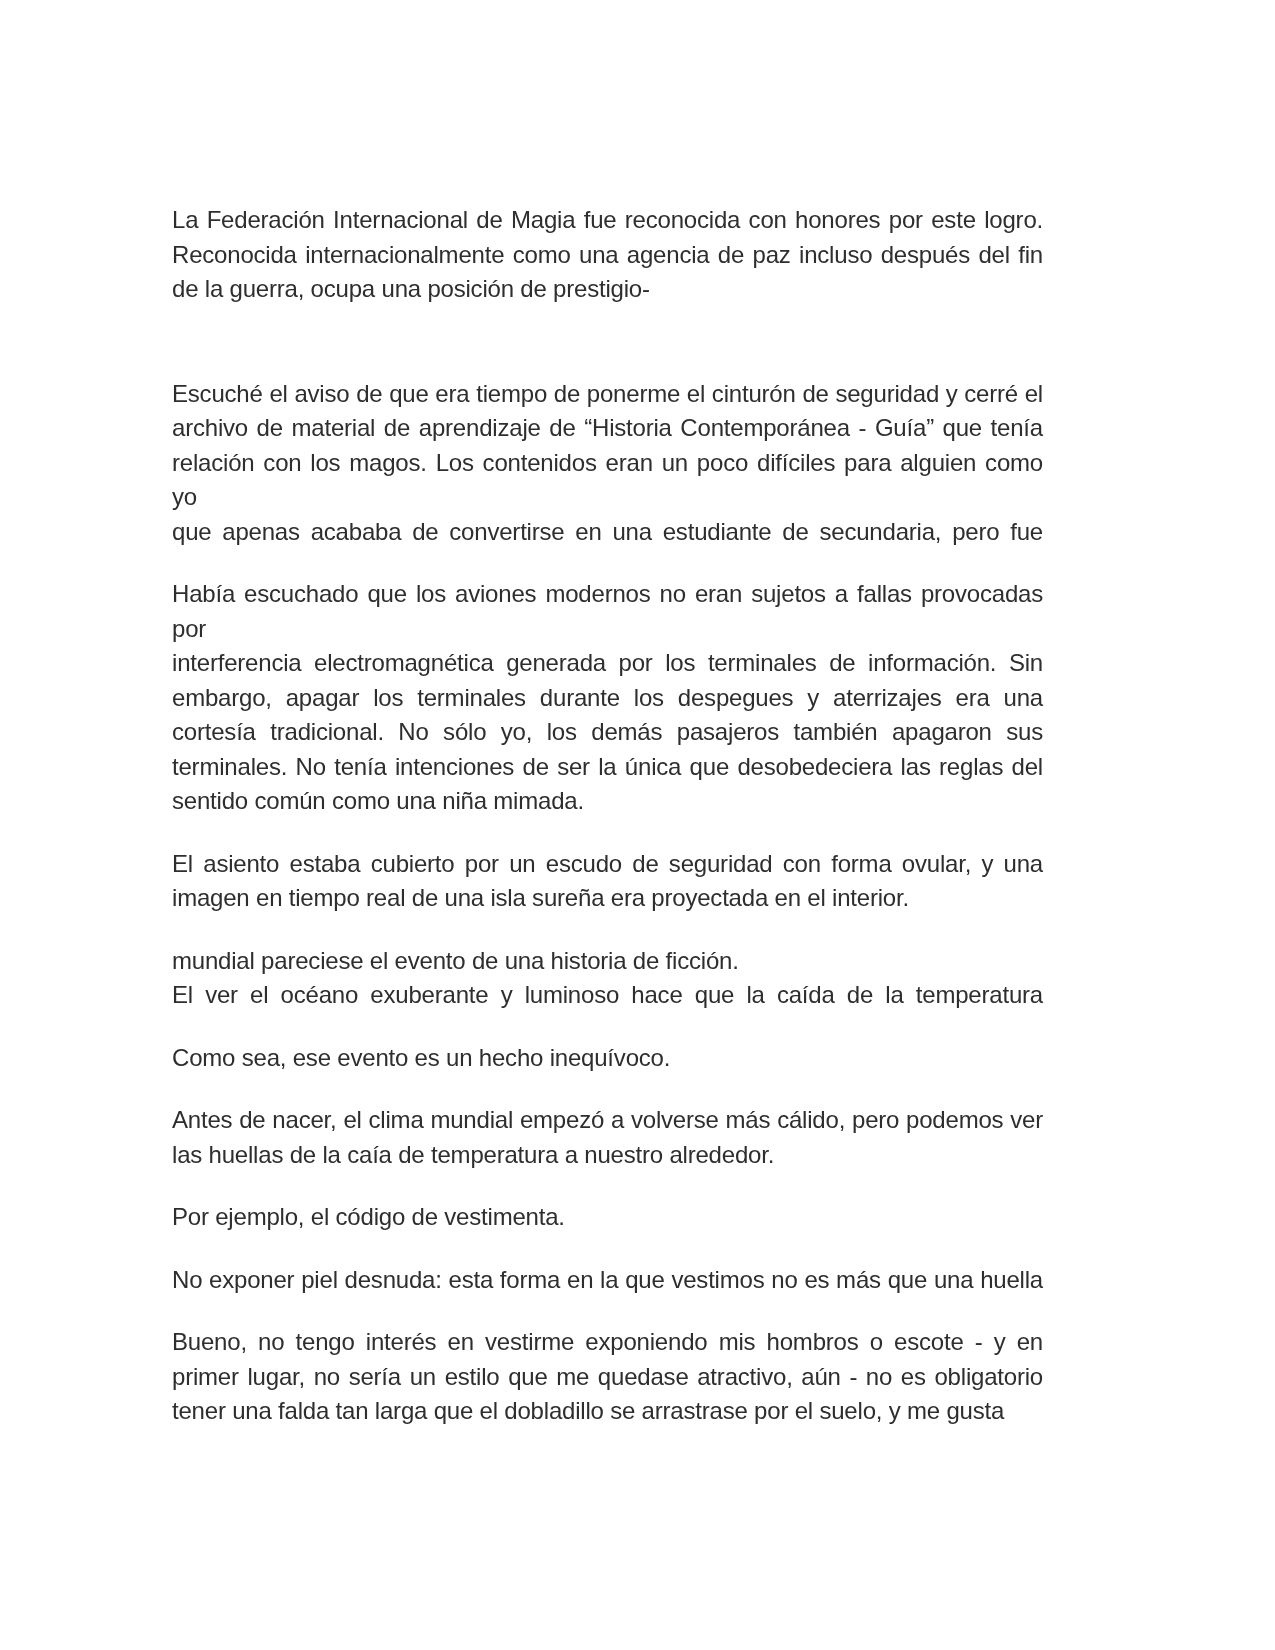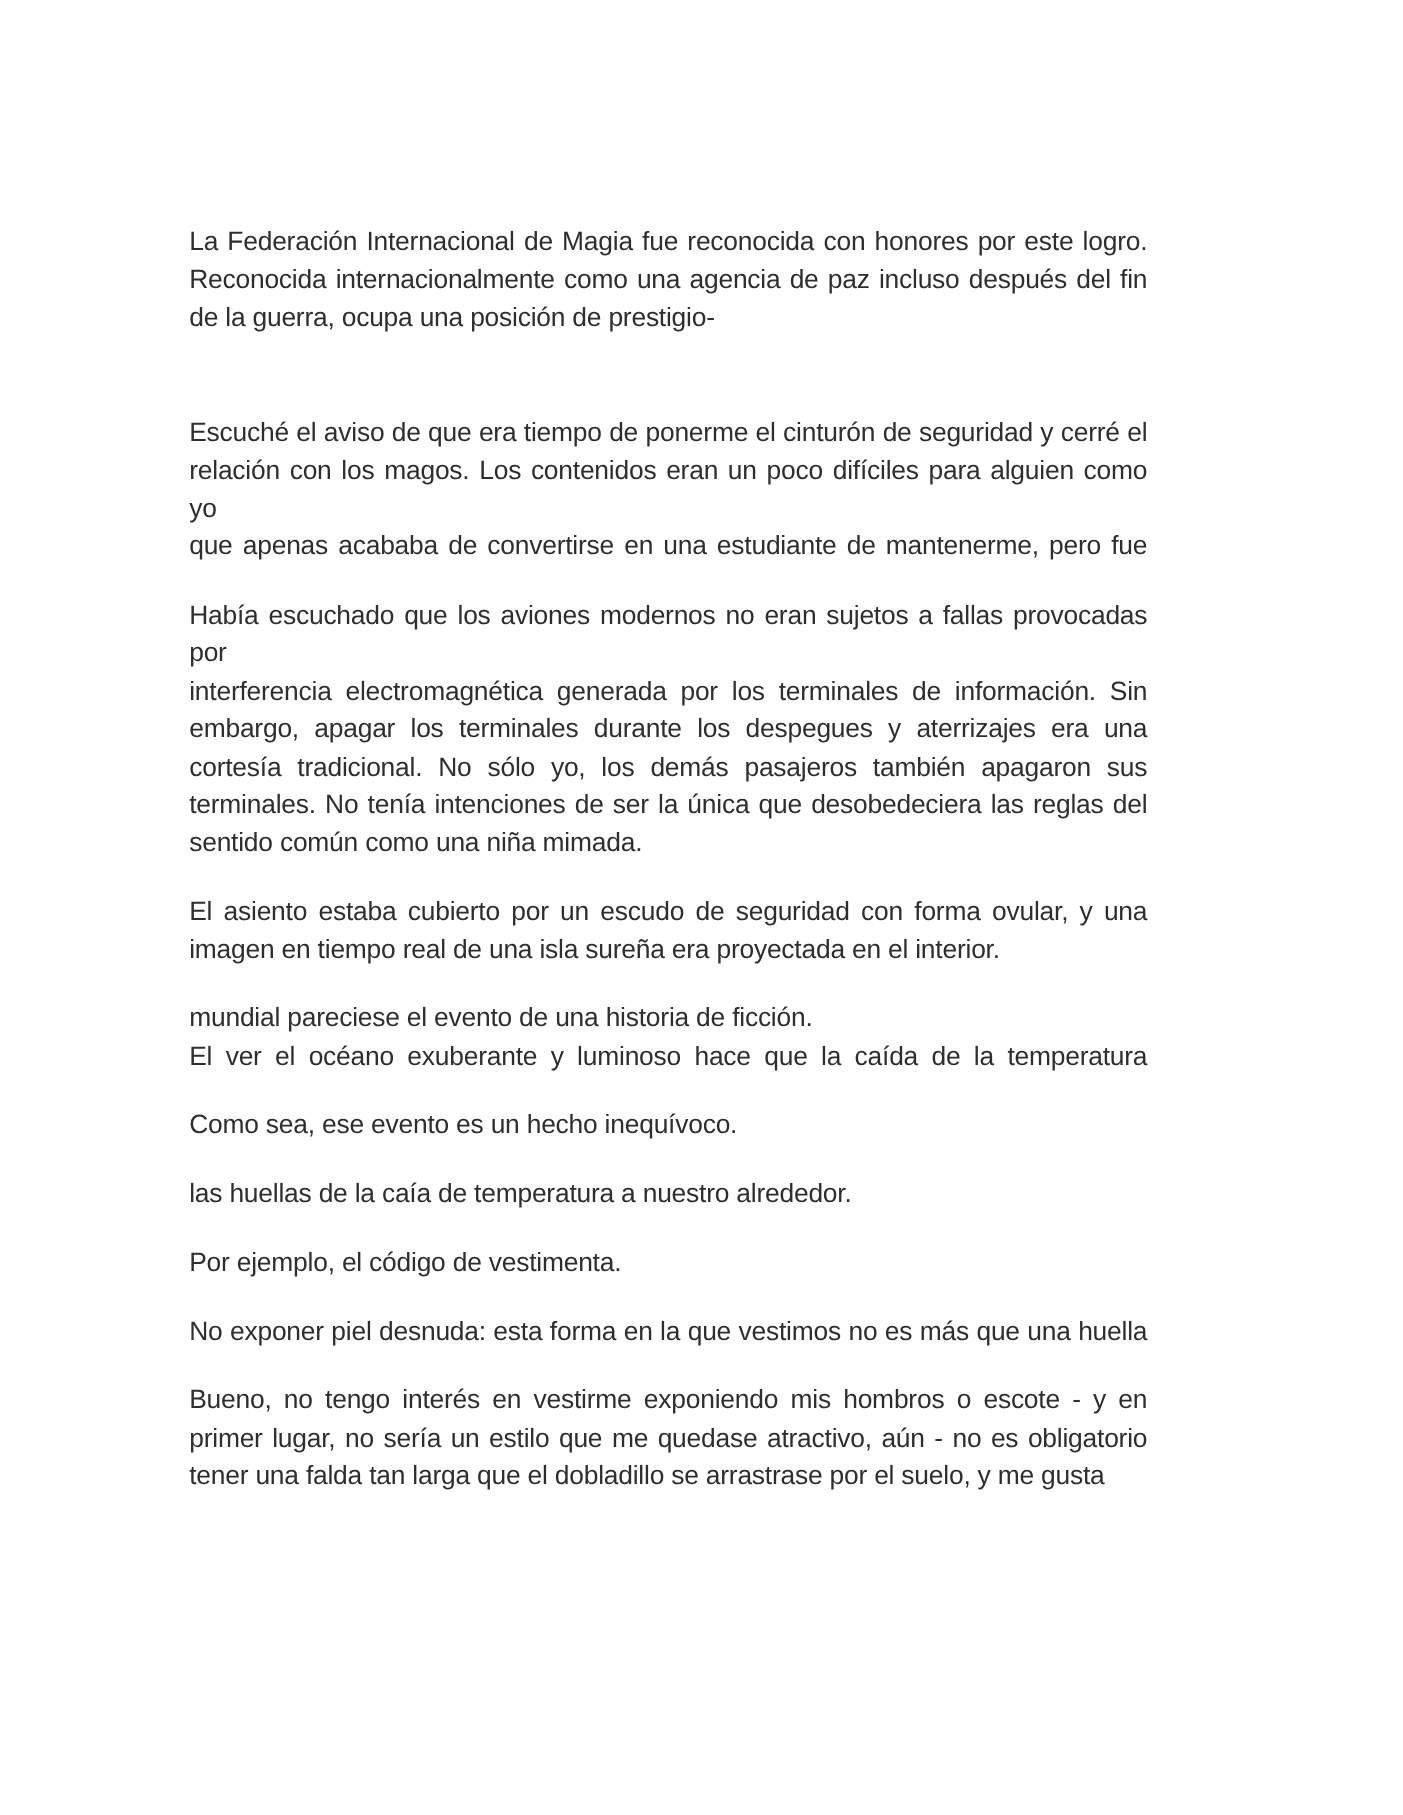--- a/index.html
+++ b/index.html
@@ -49,22 +49,23 @@
 
 <main class="page">
   <section class="body-text" style="color: rgb(46, 46, 46);">
       <p class="para first-gap">
         <span class="line">La Federación Internacional de Magia fue reconocida con honores por este logro.</span>
         <span class="line">Reconocida internacionalmente como una agencia de paz incluso después del fin</span>
         <span class="line last">de la guerra, ocupa una posición de prestigio-</span>
       </p>
       <p class="para">
         <span class="line">Escuché el aviso de que era tiempo de ponerme el cinturón de seguridad y cerré el</span>
+        <span class="line">archivo de material de aprendizaje de “Historia Contemporánea - Guía” que tenía</span>
         <span class="line">relación con los magos. Los contenidos eran un poco difíciles para alguien como yo</span>
-        <span class="line">que apenas acababa de convertirse en una estudiante de mantenerme, pero fue</span>
+        <span class="line">que apenas acababa de convertirse en una estudiante de secundaria, pero fue</span>
       </p>
       <p class="para">
         <span class="line">Había escuchado que los aviones modernos no eran sujetos a fallas provocadas por</span>
         <span class="line">interferencia electromagnética generada por los terminales de información. Sin</span>
         <span class="line">embargo, apagar los terminales durante los despegues y aterrizajes era una</span>
         <span class="line">cortesía tradicional. No sólo yo, los demás pasajeros también apagaron sus</span>
         <span class="line">terminales. No tenía intenciones de ser la única que desobedeciera las reglas del</span>
         <span class="line last">sentido común como una niña mimada.</span>
       </p>
       <p class="para">
@@ -72,20 +73,21 @@
         <span class="line last">imagen en tiempo real de una isla sureña era proyectada en el interior.</span>
       </p>
       <p class="para">
         <span class="line last">mundial pareciese el evento de una historia de ficción.</span>
         <span class="line">El ver el océano exuberante y luminoso hace que la caída de la temperatura</span>
       </p>
       <p class="para">
         <span class="line last">Como sea, ese evento es un hecho inequívoco.</span>
       </p>
       <p class="para">
+        <span class="line">Antes de nacer, el clima mundial empezó a volverse más cálido, pero podemos ver</span>
         <span class="line last">las huellas de la caía de temperatura a nuestro alrededor.</span>
       </p>
       <p class="para">
         <span class="line last">Por ejemplo, el código de vestimenta.</span>
       </p>
       <p class="para">
         <span class="line">No exponer piel desnuda: esta forma en la que vestimos no es más que una huella</span>
       </p>
       <p class="para">
         <span class="line">Bueno, no tengo interés en vestirme exponiendo mis hombros o escote - y en</span>

